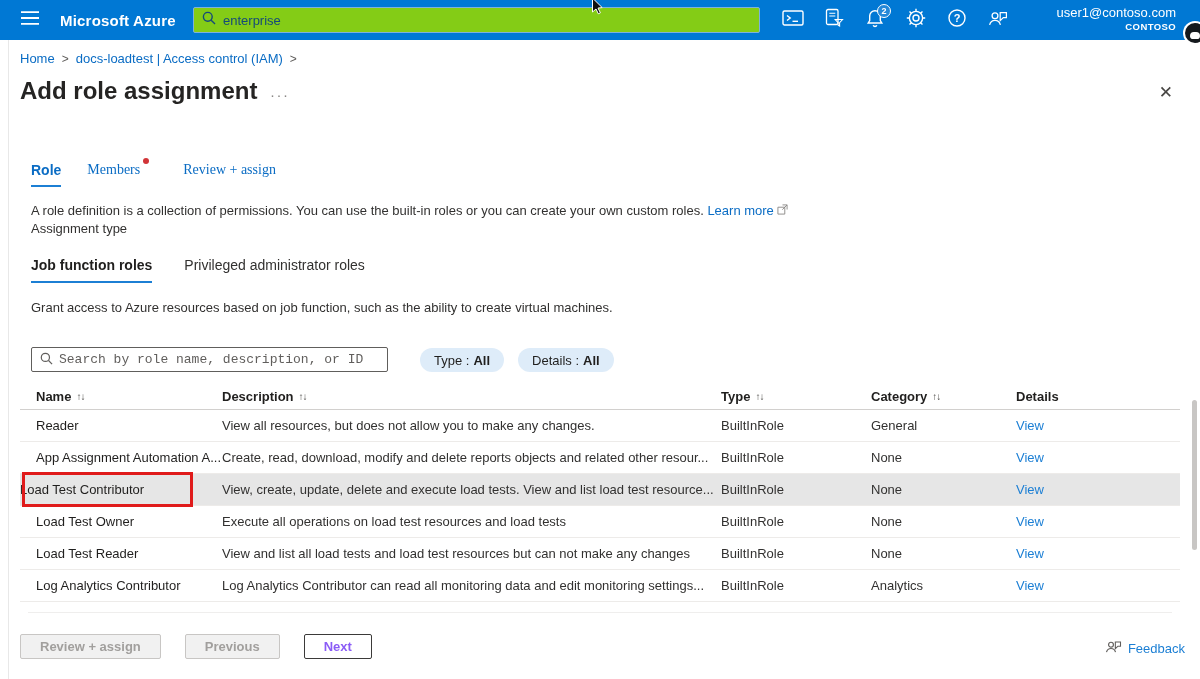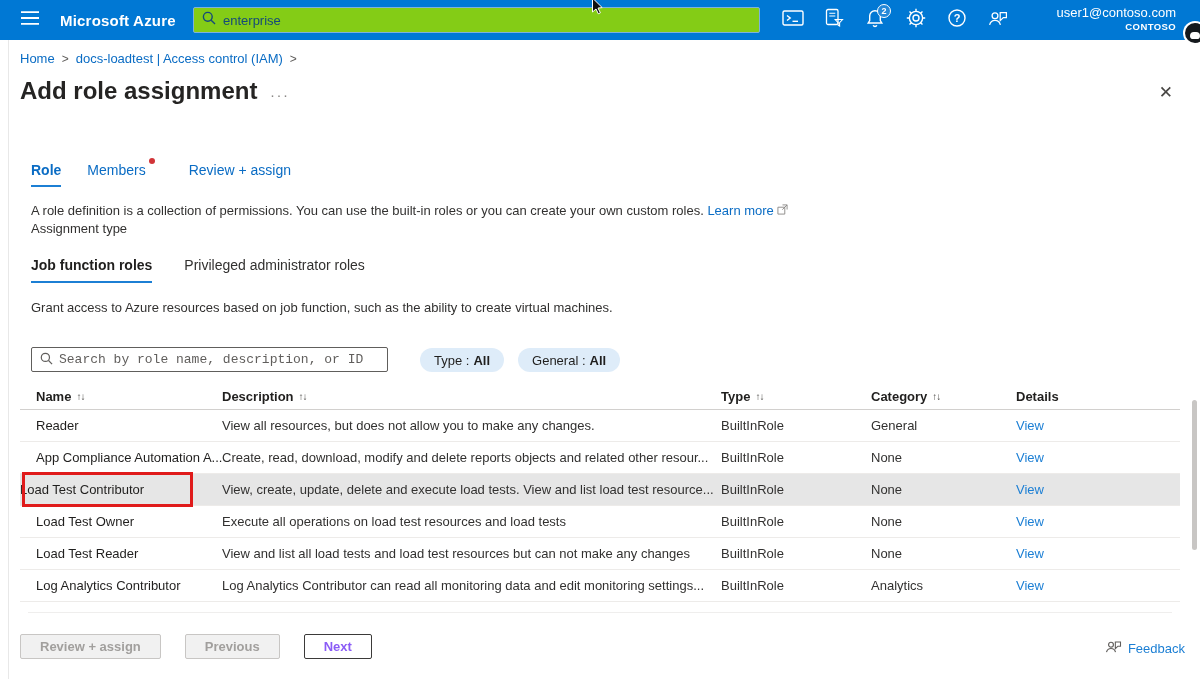--- a/index.html
+++ b/index.html
@@ -48,21 +48,21 @@
   .breadcrumb { position:absolute; left:20px; top:51px; font-size:13px; display:flex; gap:7px; align-items:center; }
   .breadcrumb a { color:#0a6cc4; text-decoration:none; cursor:pointer; }
   .crumb-sep { color:#605e5c; font-size:12px; }
   .page-title { position:absolute; left:20px; top:77px; font-size:24px; font-weight:700; color:#252423; }
   .title-dots { position:absolute; left:270px; top:86px; color:#8a8886; font-size:15px; letter-spacing:1.5px; cursor:pointer; }
   .close-x { position:absolute; right:27px; top:82px; color:#484644; font-size:17px; cursor:pointer; }
   
   .tabs { position:absolute; left:31px; top:162px; display:flex; align-items:flex-start; font-size:14px; }
   .tab { color:#0a6cc4; padding-bottom:7px; cursor:pointer; position:relative; }
   .tab.active { font-weight:700; border-bottom:2px solid #1c7fd4; }
-  .tab + .tab { margin-left:26px; }
+  .tab + .tab { margin-left:26px;font-family:Liberation Serif, serif; }
   .tab.review { margin-left:43px; }
   .alert-dot { position:absolute; top:-4px; right:-9px; width:6px; height:6px; border-radius:50%; background:#d13438; }
   
   .intro { position:absolute; left:31px; top:203px; font-size:13px; color:#323130; white-space:nowrap; }
   .intro a { color:#0a6cc4; text-decoration:none; cursor:pointer; }
   .assign-type { position:absolute; left:31px; top:221px; font-size:13px; color:#323130; }
   
   .subtabs { position:absolute; left:31px; top:257px; display:flex; gap:32px; font-size:14px; }
   .subtab { padding-bottom:8px; color:#323130; cursor:pointer; }
   .subtab.active { font-weight:700; color:#201f1e; border-bottom:2.5px solid #1c7fd4; }
@@ -248,21 +248,21 @@
       </svg>
   </span>
   <input type="text" placeholder="Search by role name, description, or ID" style="">
 </div>
 <div class="pills">
   <div class="pill">
     <span>Type :</span>
     <b>All</b>
   </div>
   <div class="pill">
-    <span>General :</span>
+    <span>Details :</span>
     <b>All</b>
   </div>
 </div>
 
 <div class="tbl">
   <div class="t-head">
     <div>
         <span>Name</span>
         <span class="sort">↑↓</span>
       </div>
@@ -285,21 +285,21 @@
 
   <div class="t-row">
     <div class="c-name">Reader</div>
     <div class="c-desc">View all resources, but does not allow you to make any changes.</div>
     <div>BuiltInRole</div>
     <div>General</div>
     <div><a class="view">View</a></div>
   </div>
 
   <div class="t-row">
-    <div class="c-name">App Compliance Automation A...</div>
+    <div class="c-name">App Assignment Automation A...</div>
     <div class="c-desc">Create, read, download, modify and delete reports objects and related other resour...</div>
     <div>BuiltInRole</div>
     <div>None</div>
     <div><a class="view">View</a></div>
   </div>
 
   <div class="t-row sel">
     <span class="annotation"></span>
     <div class="c-name">Load Test Contributor</div>
     <div class="c-desc">View, create, update, delete and execute load tests. View and list load test resource...</div>

